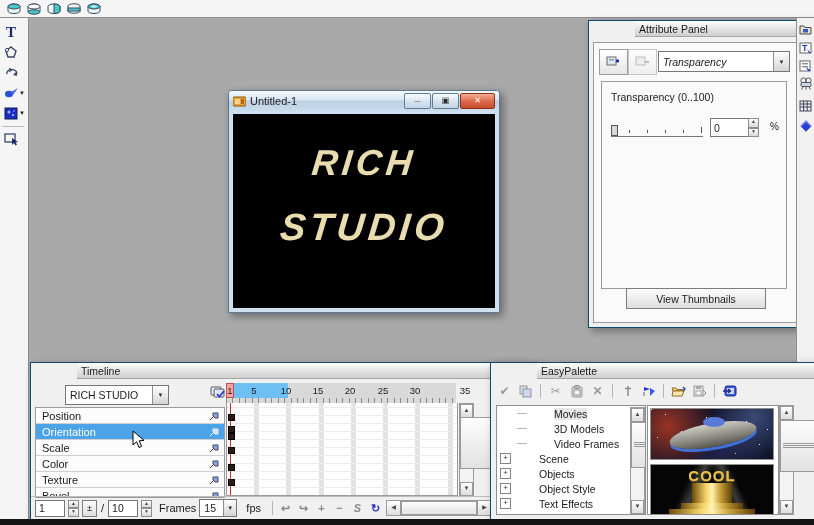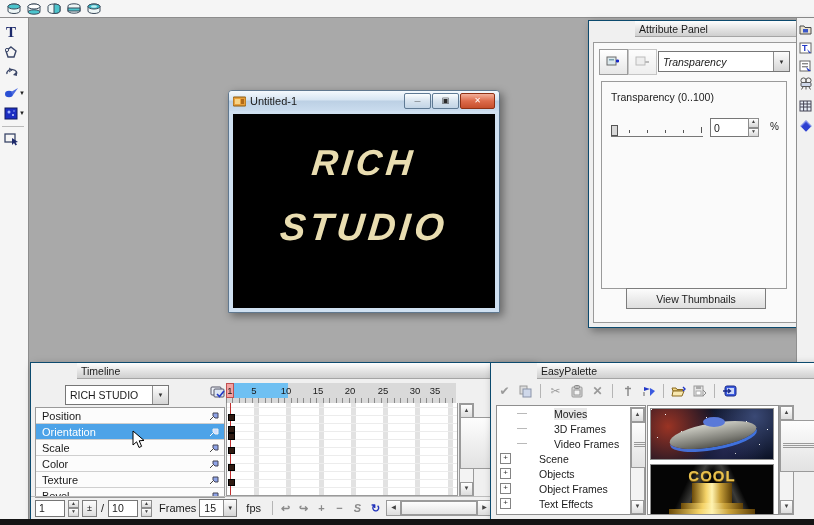--- a/index.html
+++ b/index.html
@@ -412,21 +412,21 @@
   <div id="tl-ruler">
     <span id="rl-blue"></span>
     <span id="rl-red"></span>
     <span class="rl-num" style="left:4px;">1</span>
     <span class="rl-num" style="left:28px;">5</span>
     <span class="rl-num" style="left:60px;">10</span>
     <span class="rl-num" style="left:92px;">15</span>
     <span class="rl-num" style="left:124px;">20</span>
     <span class="rl-num" style="left:157px;">25</span>
     <span class="rl-num" style="left:189px;">30</span>
-    <span class="rl-num" style="left:209px;">35</span>
+    <span class="rl-num" style="left:239px;">35</span>
     <span id="rl-ticks"></span>
   </div>
 
   <div id="tl-grid">
     <span id="playhead"></span>
     <span class="kf" style="top:11px;"></span>
     <span class="kf" style="top:23px;"></span>
     <span class="kf" style="top:30px;"></span>
     <span class="kf" style="top:44px;"></span>
     <span class="kf" style="top:61px;"></span>
@@ -541,37 +541,37 @@
       </span>
   </div>
 
   <div id="ep-tree">
     <div class="titem hl">
         <span class="dash"></span>
         <span class="lbl">Movies</span>
       </div>
     <div class="titem">
         <span class="dash"></span>
-        <span class="lbl">3D Frames</span>
+        <span class="lbl">3D Models</span>
       </div>
     <div class="titem">
         <span class="dash"></span>
         <span class="lbl">Video Frames</span>
       </div>
     <div class="titem">
         <span class="exp"></span>
         <span class="lbl">Scene</span>
       </div>
     <div class="titem">
         <span class="exp"></span>
         <span class="lbl">Objects</span>
       </div>
     <div class="titem">
         <span class="exp"></span>
-        <span class="lbl">Object Frames</span>
+        <span class="lbl">Object Style</span>
       </div>
     <div class="titem">
         <span class="exp"></span>
         <span class="lbl">Text Effects</span>
       </div>
     <div id="ep-tree-sb" class="sb">
       <span class="ar" style="top:0;">▲</span>
       <span class="thumb" style="top:14px;height:44px;">
           <span class="grip"></span>
         </span>

